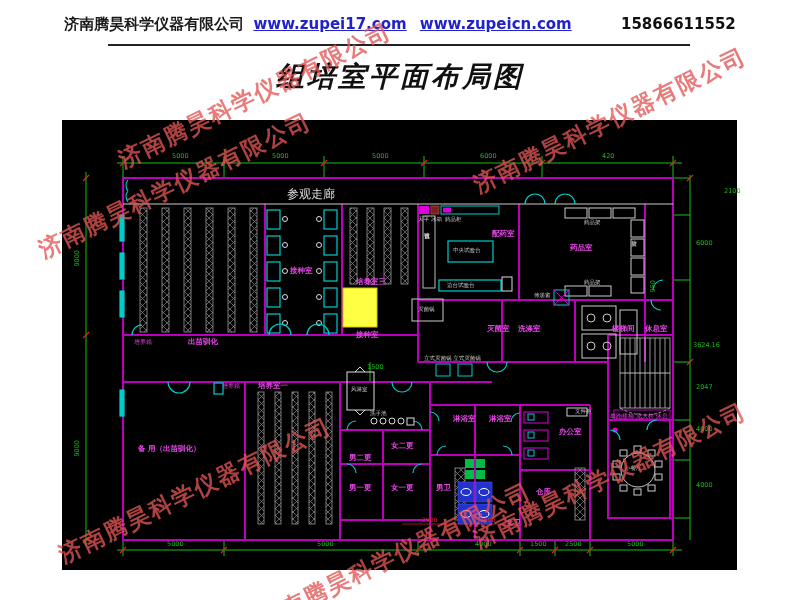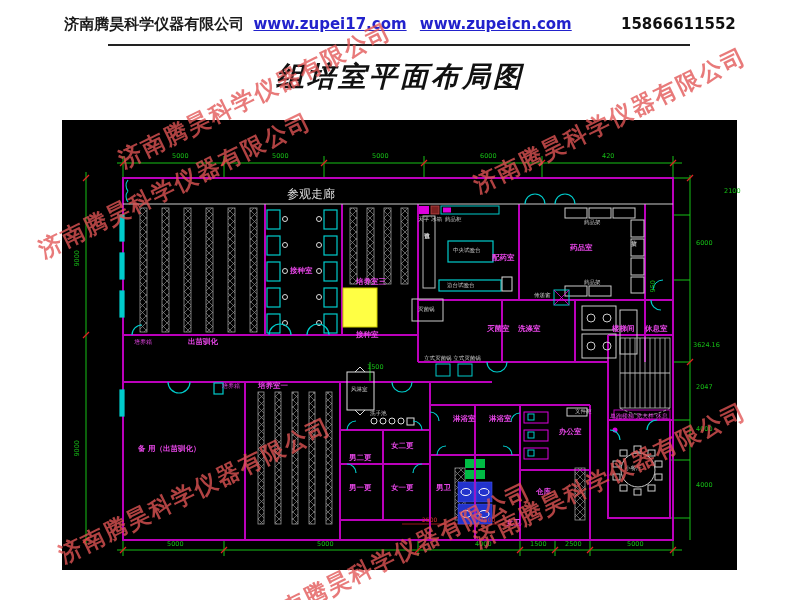--- a/index.html
+++ b/index.html
@@ -334,21 +334,21 @@
     <path d="M601,160 a10,10 0 0 0 -10,10" stroke-width="1"></path>
   </g>
 </svg>
 <div id="lbl-layer">
       <span class="lbl w" style="left: 225px; top: 68px;">参观走廊</span>
       <span class="lbl m" style="left: 126px; top: 218px;">出苗驯化</span>
       <span class="lbl m6" style="left: 72px; top: 219px;">培养箱</span>
       <span class="lbl m" style="left: 228px; top: 147px;">接种室</span>
       <span class="lbl m" style="left: 294px; top: 158px;">培养室三</span>
       <span class="lbl m" style="left: 294px; top: 211px;">接种室</span>
-      <span class="lbl m" style="left: 430px; top: 134px;">配药室</span>
+      <span class="lbl m" style="left: 430px; top: 110px;">配药室</span>
       <span class="lbl m" style="left: 508px; top: 124px;">药品室</span>
       <span class="lbl m" style="left: 398px; top: 205px; margin-left: 27px;">灭菌室</span>
       <span class="lbl m" style="left: 456px; top: 205px;">洗涤室</span>
       <span class="lbl m" style="left: 550px; top: 205px;">楼梯间</span>
       <span class="lbl m" style="left: 583px; top: 205px;">休息室</span>
       <span class="lbl m" style="left: 196px; top: 262px;">培养室一</span>
       <span class="lbl m6" style="left: 160px; top: 263px;">培养箱</span>
       <span class="lbl m" style="left: 76px; top: 325px; text-align: center;">备 用（出苗驯化）</span>
       <span class="lbl m" style="left: 287px; top: 322px; margin-top: 12px;">男二更</span>
       <span class="lbl m" style="left: 329px; top: 322px;">女二更</span>

